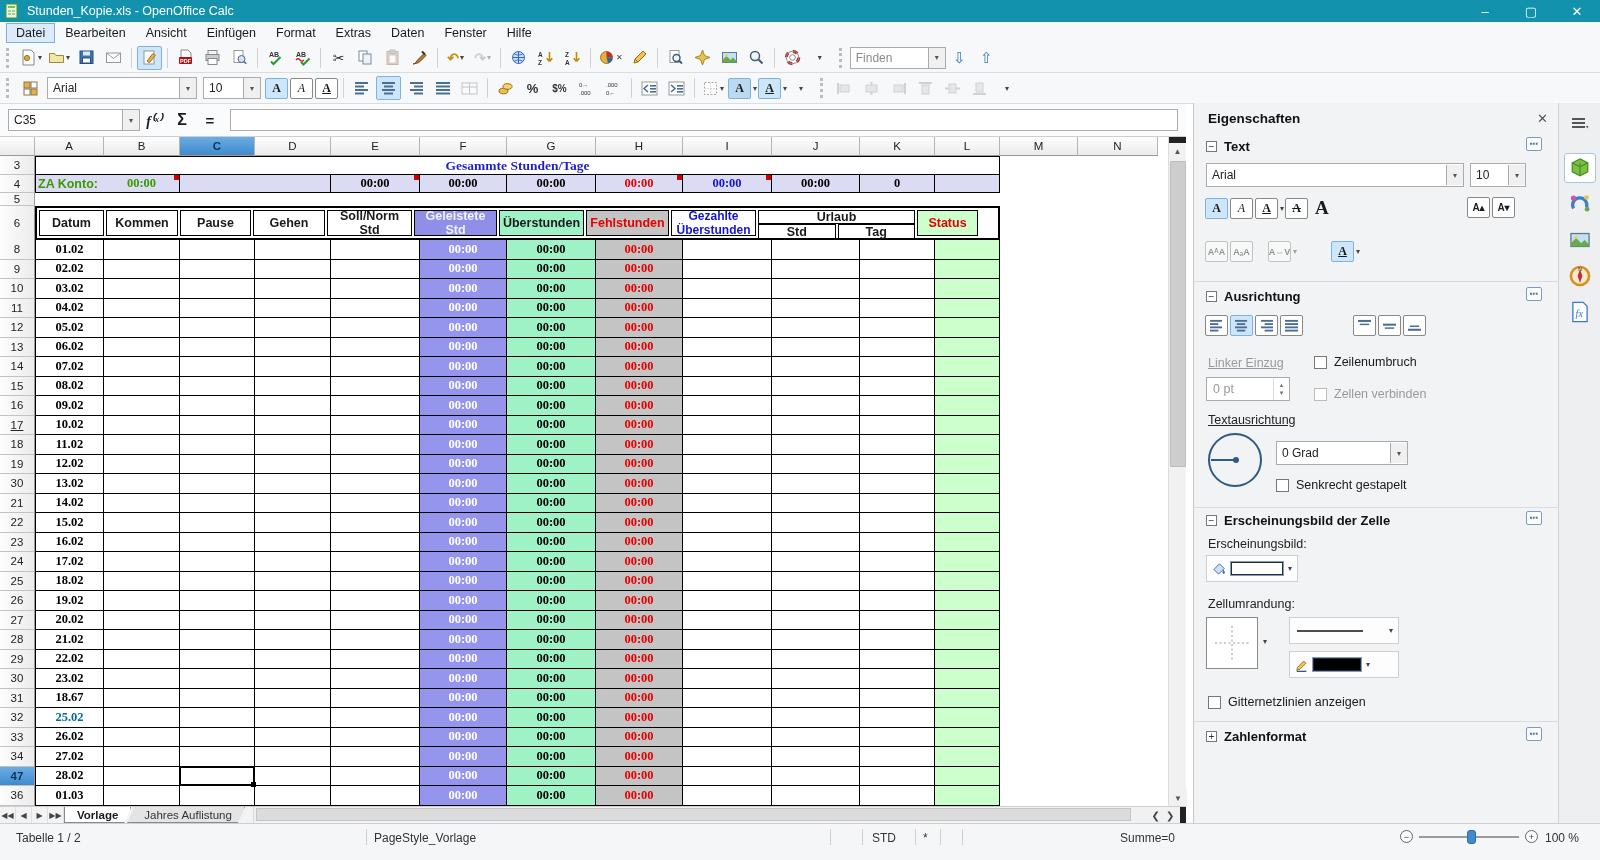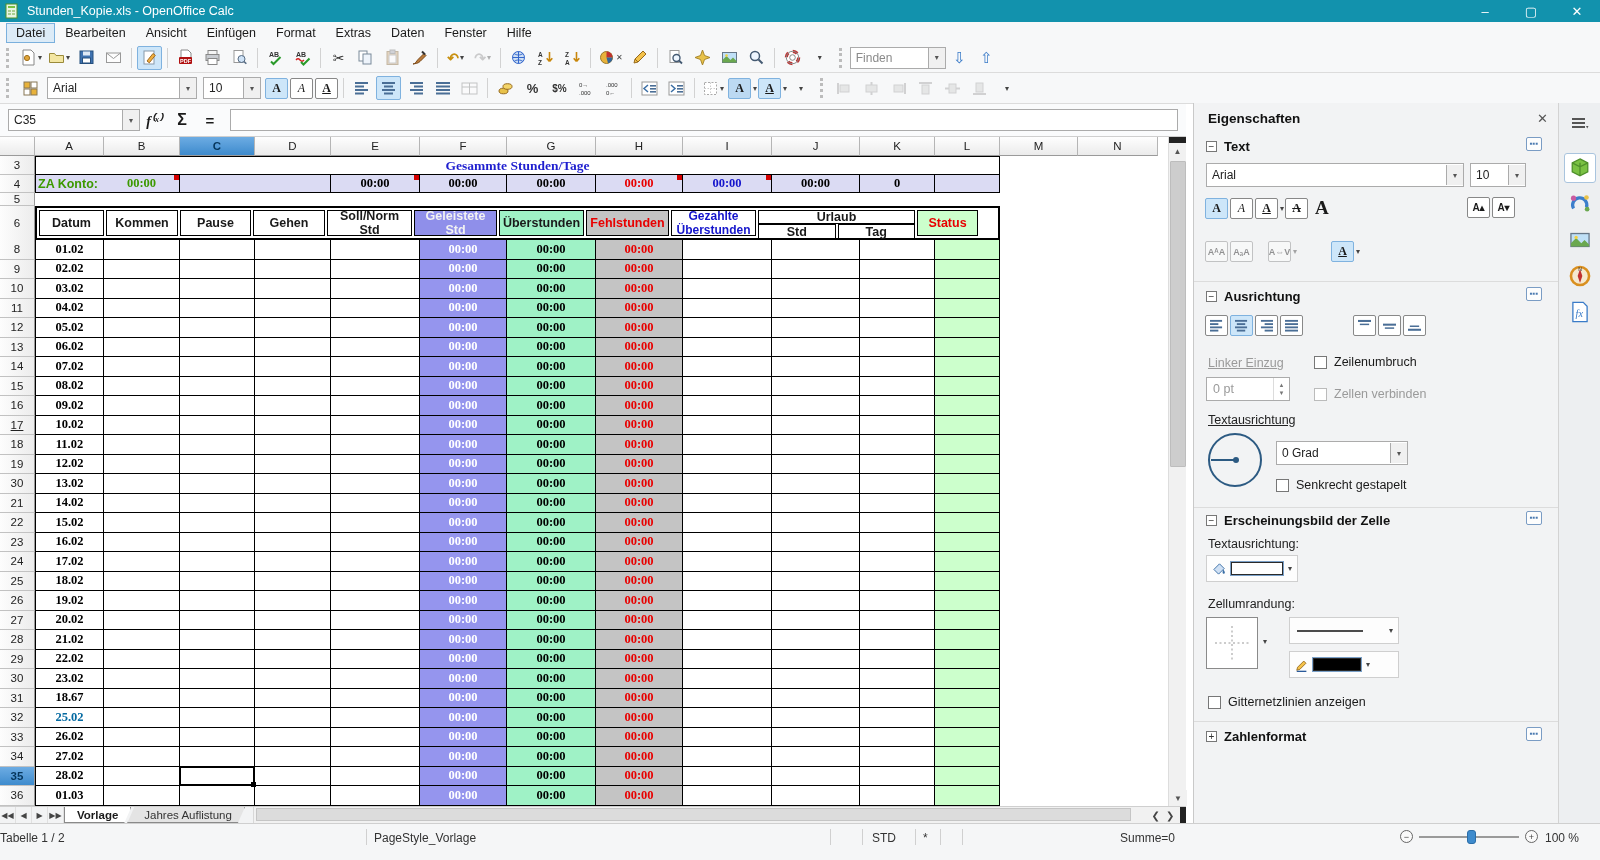--- a/index.html
+++ b/index.html
@@ -995,21 +995,21 @@
           <div class="tc ser" style="flex: 0 0 89px;"></div>
           <div class="tc ser" style="flex: 0 0 87px; background: rgb(149, 149, 238); color: rgb(255, 255, 255);">00:00</div>
           <div class="tc ser" style="flex: 0 0 89px; background: rgb(159, 242, 198); color: rgb(0, 0, 0);">00:00</div>
           <div class="tc ser" style="flex: 0 0 87px; background: rgb(196, 196, 196); color: rgb(232, 0, 0);">00:00</div>
           <div class="tc ser" style="flex: 0 0 89px;"></div>
           <div class="tc ser" style="flex: 0 0 88px;"></div>
           <div class="tc ser" style="flex: 0 0 75px;"></div>
           <div class="tc ser" style="flex: 0 0 65px; background: rgb(204, 255, 204);"></div>
         </div>
         <div class="grow" style="height: 19.5px;">
-          <div class="rh sel" style="height: 19.5px;">35</div>
+          <div class="rh sel" style="height: 19.5px;">47</div>
           <div class="tc ser" style="flex: 0 0 69px; border-left: 1px solid rgb(0, 0, 0); color: rgb(0, 0, 0);">28.02</div>
           <div class="tc ser" style="flex: 0 0 76px;"></div>
           <div class="tc ser" style="flex: 0 0 75px;">
             <div class="selb"></div>
           </div>
           <div class="tc ser" style="flex: 0 0 76px;"></div>
           <div class="tc ser" style="flex: 0 0 89px;"></div>
           <div class="tc ser" style="flex: 0 0 87px; background: rgb(149, 149, 238); color: rgb(255, 255, 255);">00:00</div>
           <div class="tc ser" style="flex: 0 0 89px; background: rgb(159, 242, 198); color: rgb(0, 0, 0);">00:00</div>
           <div class="tc ser" style="flex: 0 0 87px; background: rgb(196, 196, 196); color: rgb(232, 0, 0);">00:00</div>
@@ -1054,21 +1054,21 @@
         <span class="hthumb"></span>
       </span>
     <span class="harrows">
         <span>❮</span>
         <span>❯</span>
       </span>
     <span class="hsplit"></span>
   </div>
 
   <div class="statusbar">
-    <span class="sbitem" style="left:0">Tabelle 1 / 2</span>
+    <span class="sbitem" style="left:16px">Tabelle 1 / 2</span>
     <span class="sdiv" style="left:366px"></span>
     <span class="sbitem" style="left:374px">PageStyle_Vorlage</span>
     <span class="sdiv" style="left:830px"></span>
     <span class="sdiv" style="left:862px"></span>
     <span class="sbitem" style="left:872px">STD</span>
     <span class="sdiv" style="left:915px"></span>
     <span class="sbitem" style="left:923px">*</span>
     <span class="sdiv" style="left:940px"></span>
     <span class="sdiv" style="left:962px"></span>
     <span class="sbitem" style="left:1120px">Summe=0</span>
@@ -1222,21 +1222,21 @@
         <span class="cb"></span>
         <span>Senkrecht gestapelt</span>
       </div>
 
     <div style="position:absolute;left:0;top:404px;width:100%;height:1px;background:#dcdcdc"></div>
     <div class="shead" style="top:410px">
         <span class="secbox">−</span>
         <span>Erscheinungsbild der Zelle</span>
       </div>
     <span class="launcher" style="left:332px;top:408px">▪▪▪</span>
-    <span class="slabel" style="left:14px;top:434px">Textausrichtung:</span>
+    <span class="slabel" style="left:14px;top:434px">Erscheinungsbild:</span>
     <div class="swatchbtn" style="left:12px;top:452px">
       <svg width="15" height="15" viewBox="0 0 16 16">
           <path d="M2 9l6-6 5 5-6 6z" fill="#cfe0f4" stroke="#3a6ea5"></path>
           <path d="M12 9c1.5 2 2.5 3.5 1 4.5S10.5 12 12 9z" fill="#3a6ea5"></path>
         </svg>
       <span class="swatch" style="background:#fff"></span>
         <span class="dd">▾</span>
     </div>
     <span class="slabel" style="left:14px;top:494px">Zellumrandung:</span>
     <div class="borderprev" style="left:12px;top:514px">

